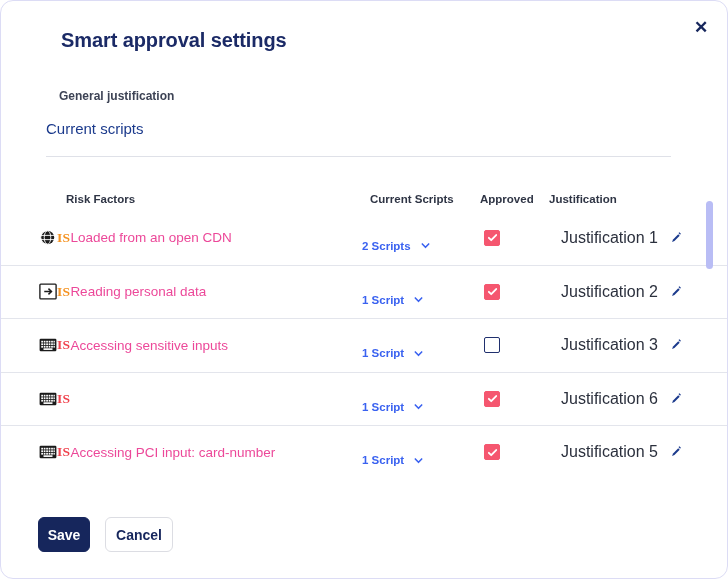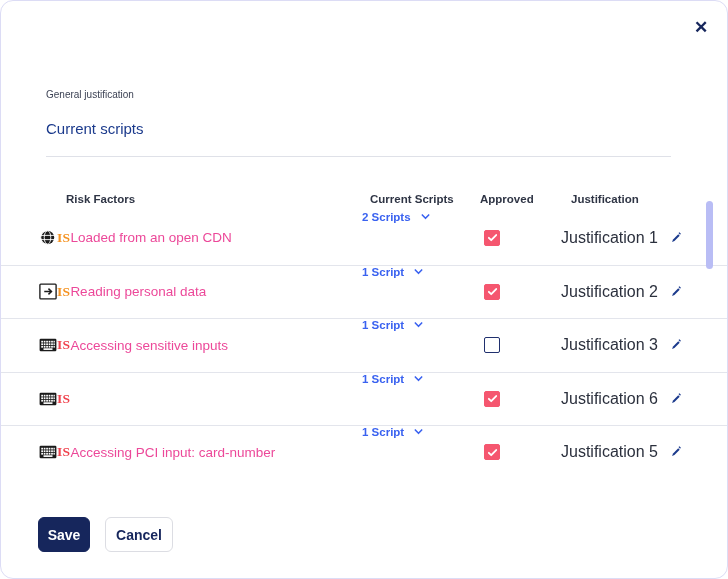--- a/index.html
+++ b/index.html
@@ -37,24 +37,24 @@
     font-weight: bold;
     color: #1b2a66;
     letter-spacing: -0.1px;
   }
   .body {
     position: absolute;
     left: 0; top: 78px; right: 0; bottom: 0;
   }
   .gen-just-label {
     position: absolute;
-    left: 45px; top: 10px;
-    font-size: 10px;
+    left: 58px; top: 10px;
+    font-size: 12px;
     color: #3d4355;
-    font-weight: 400;
+    font-weight: 700;
   }
   .gen-just-value {
     position: absolute;
     left: 45px; top: 41px;
     font-size: 15px;
     color: #1b3a8c;
     font-weight: 400;
   }
   .divider-top {
     position: absolute;
@@ -70,21 +70,21 @@
   .th {
     position: absolute;
     font-size: 11.5px;
     font-weight: 600;
     color: #2f3545;
     top: 18px;
   }
   .th-risk { left: 45px; padding-left: 20px; }
   .th-scripts { left: 369px; }
   .th-approved { left: 479px; }
-  .th-just { left: 570px; }
+  .th-just { left: 548px; }
 
   .row {
     position: relative;
     height: 53.5px;
     border-top: 1px solid #e3e5ec;
   }
   .row:first-child { border-top: none; }
 
   .cell-risk {
     position: absolute;
@@ -105,22 +105,22 @@
   .is-orange { color: #f59322; }
   .is-red { color: #f0434e; }
   .risk-label {
     font-size: 13.5px;
     color: #ec4899;
     white-space: nowrap;
   }
 
   .cell-scripts {
     position: absolute;
-    left: 361px; top: 0; height: 100%;
-    display: flex; gap: 9px;
+    left: 361px; top: 8px; height: 100%;
+    display: flex; align-items: center; gap: 9px;
     cursor: pointer;
   }
   .scripts-text {
     font-size: 11.5px;
     color: #3a62f0;
     font-weight: 600;
   }
   .chev {
     width: 11px; height: 11px;
     display: block;
@@ -204,20 +204,21 @@
     background: #b9bdf5;
   }
 </style>
 </head>
 <body>
 
 <div class="dialog">
 
   <button class="close-btn">✕</button>
 
+  <div class="title">Smart approval settings</div>
 
   <div class="body">
 
     <div class="gen-just-label">General justification</div>
     <div class="gen-just-value">Current scripts</div>
     <div class="divider-top"></div>
 
     <div class="table">
       <div class="thead">
         <div class="th th-risk">Risk Factors</div>

